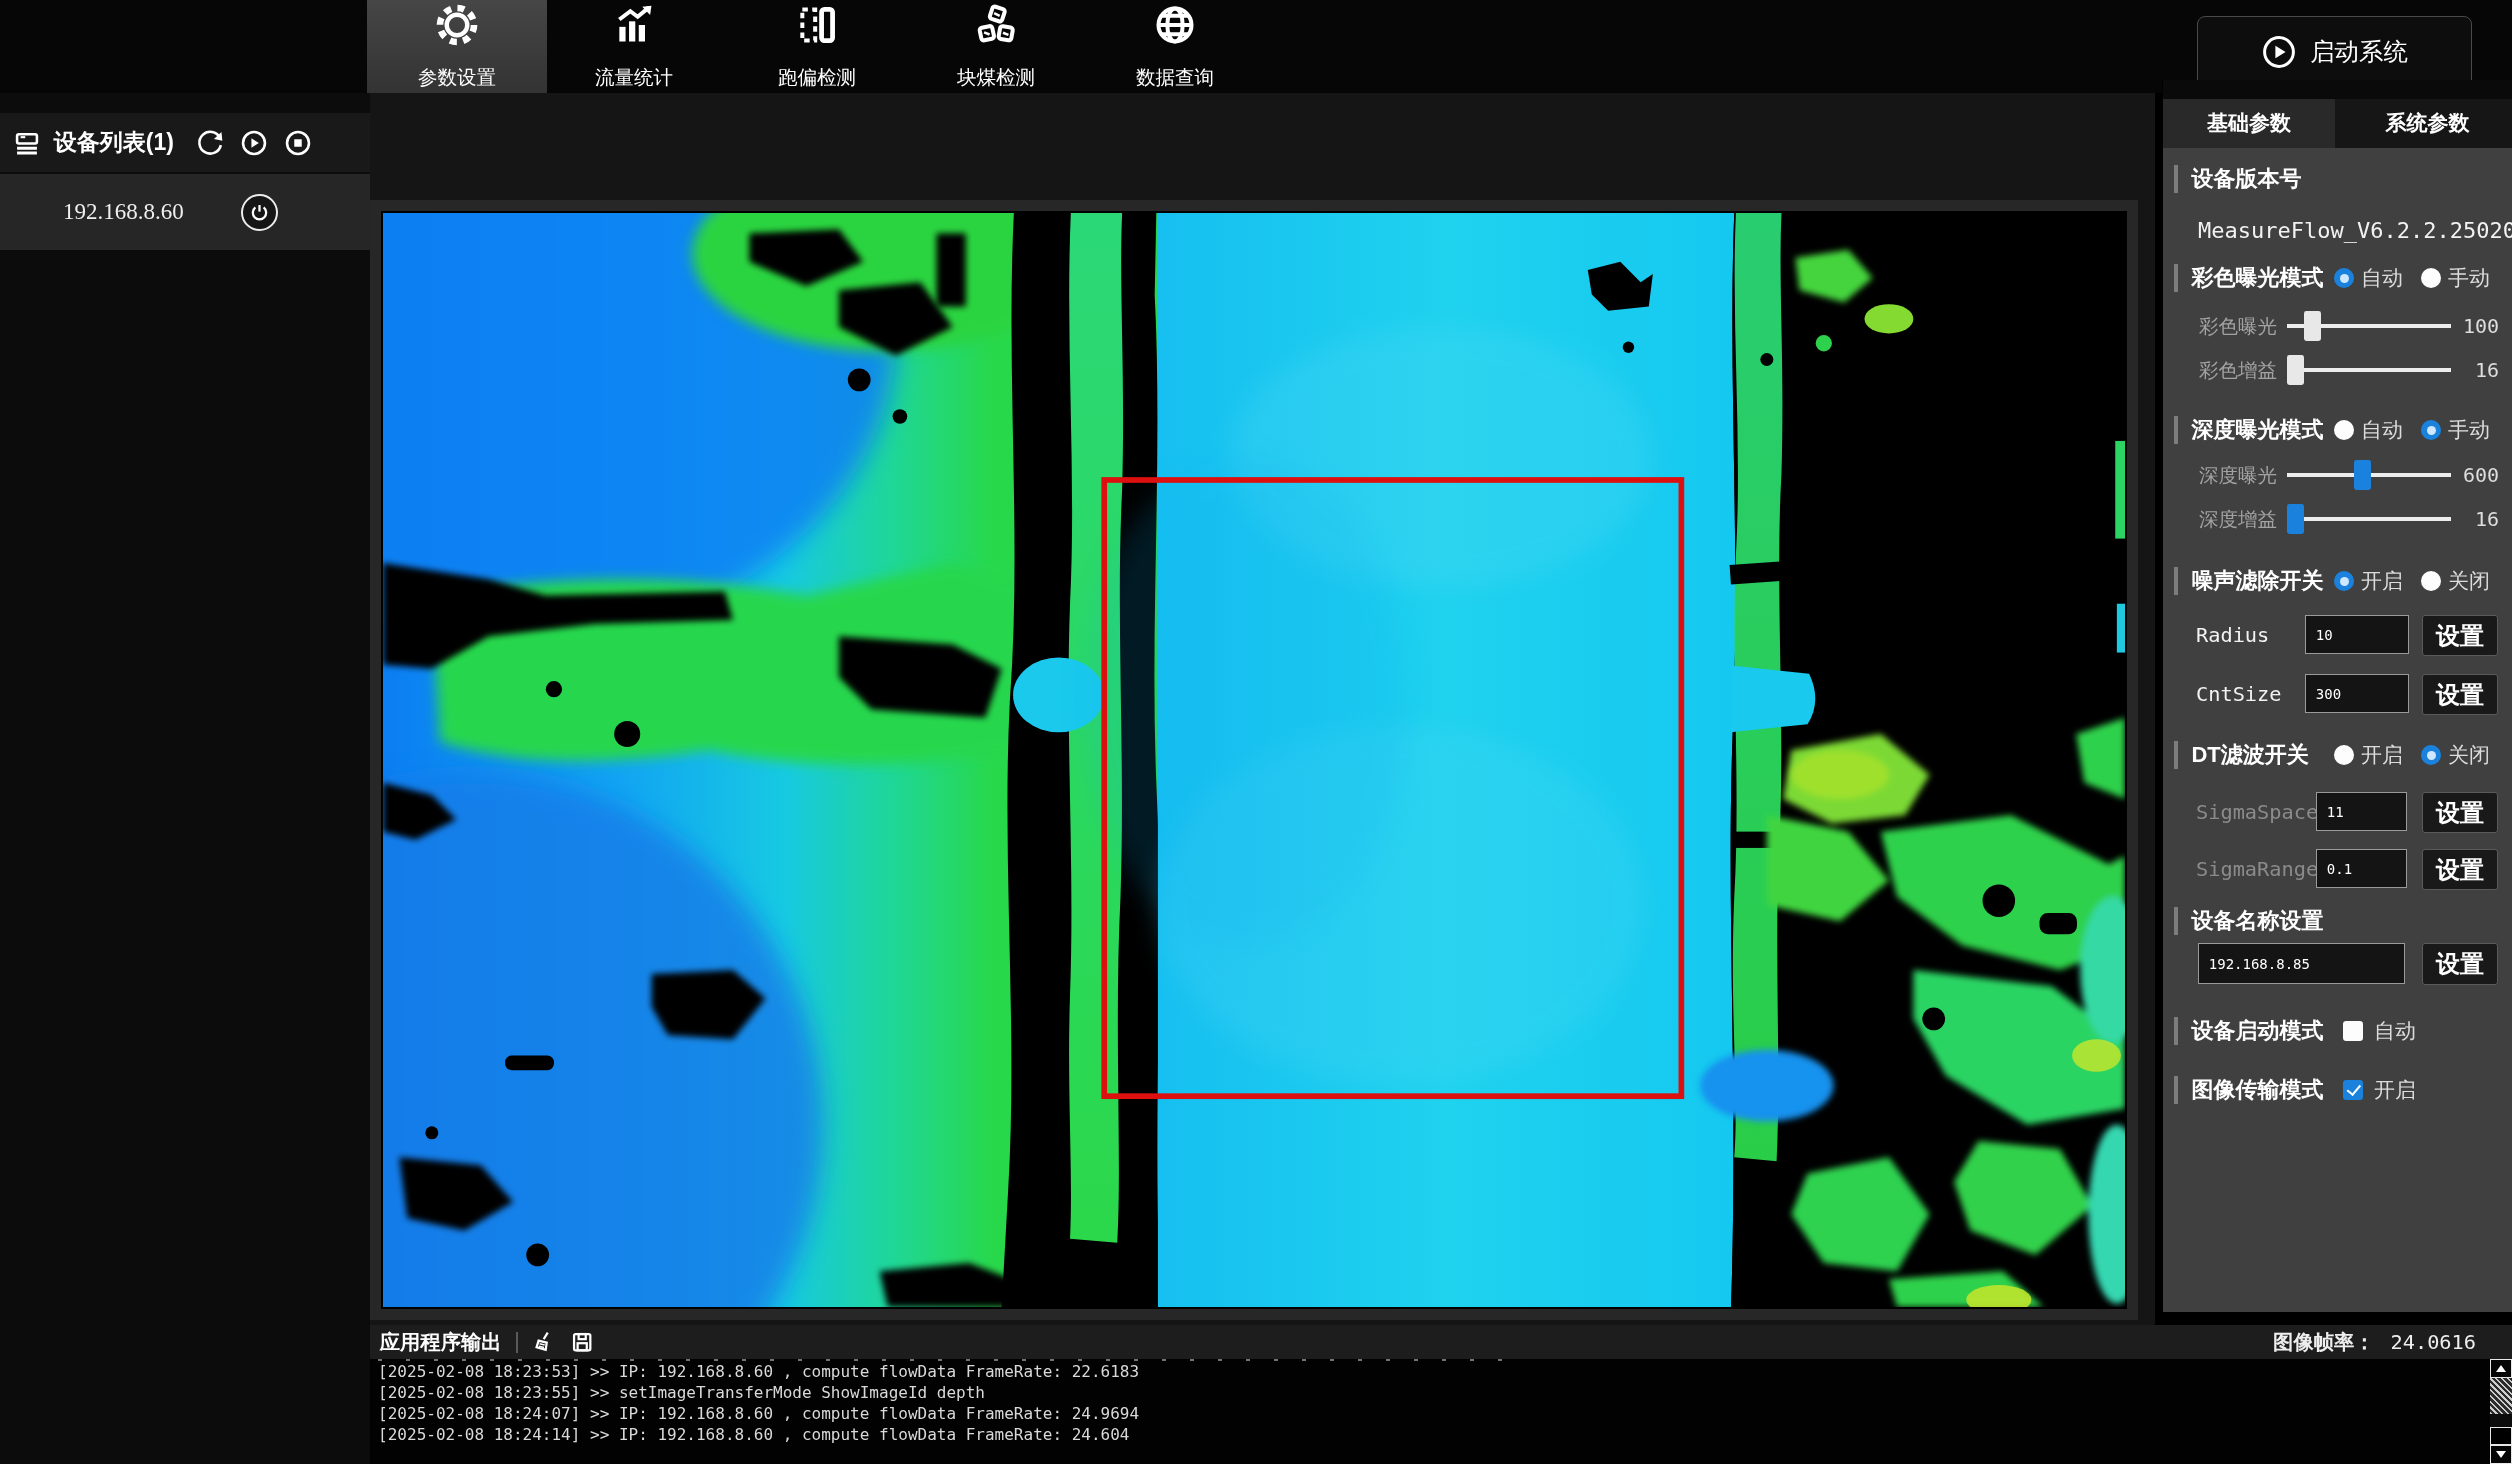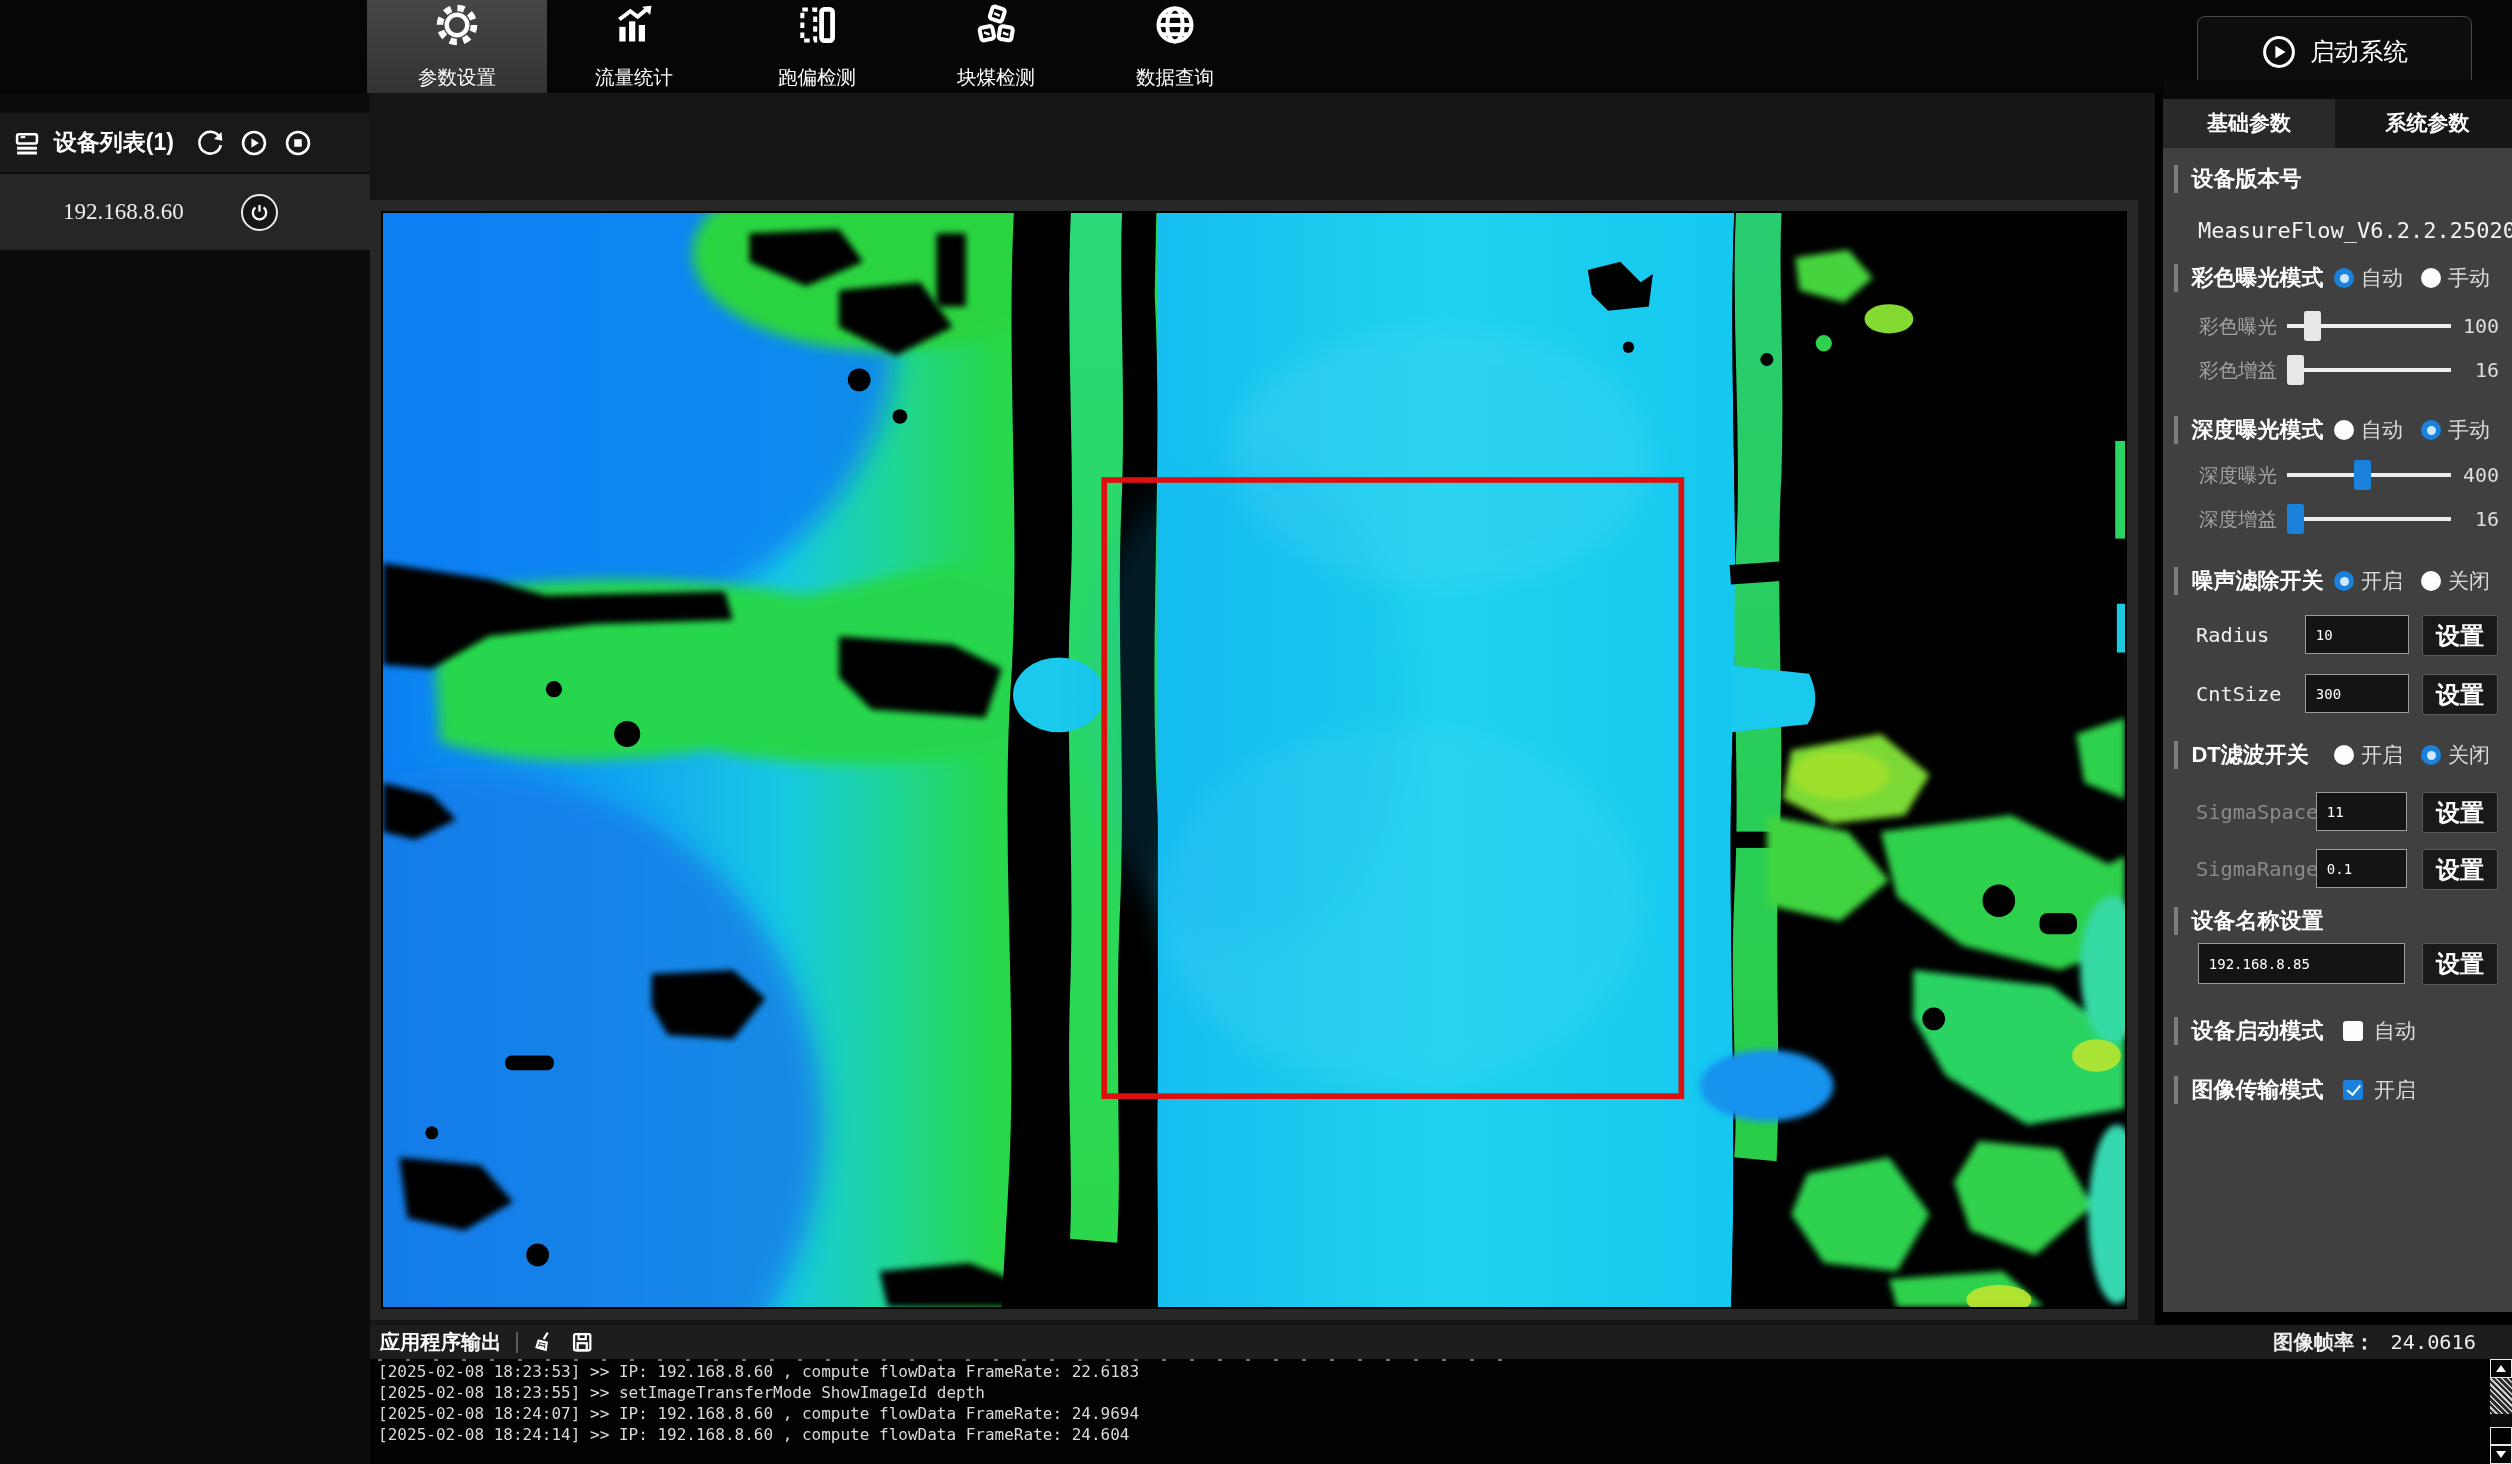--- a/index.html
+++ b/index.html
@@ -364,21 +364,21 @@
       <span class="radio" style="left:171px;"></span>
       <span class="ropt" style="left:198px;">自动</span>
       <span class="radio on" style="left:258px;"></span>
       <span class="ropt" style="left:285px;">手动</span>
     </div>
     <div class="prow" style="top:377px;">
       <span class="sl-label">深度曝光</span>
       <span class="sl-track" id="sl-de">
           <span class="sl-handle blue" style="left: calc(46% - 8.1px);"></span>
         </span>
-      <span class="sl-value">400</span>
+      <span class="sl-value">600</span>
     </div>
     <div class="prow" style="top:421px;">
       <span class="sl-label">深度增益</span>
       <span class="sl-track" id="sl-dg">
           <span class="sl-handle blue" style="left: calc(5% - 8.1px);"></span>
         </span>
       <span class="sl-value">16</span>
     </div>
 
     <div class="prow" style="top:483px;">

